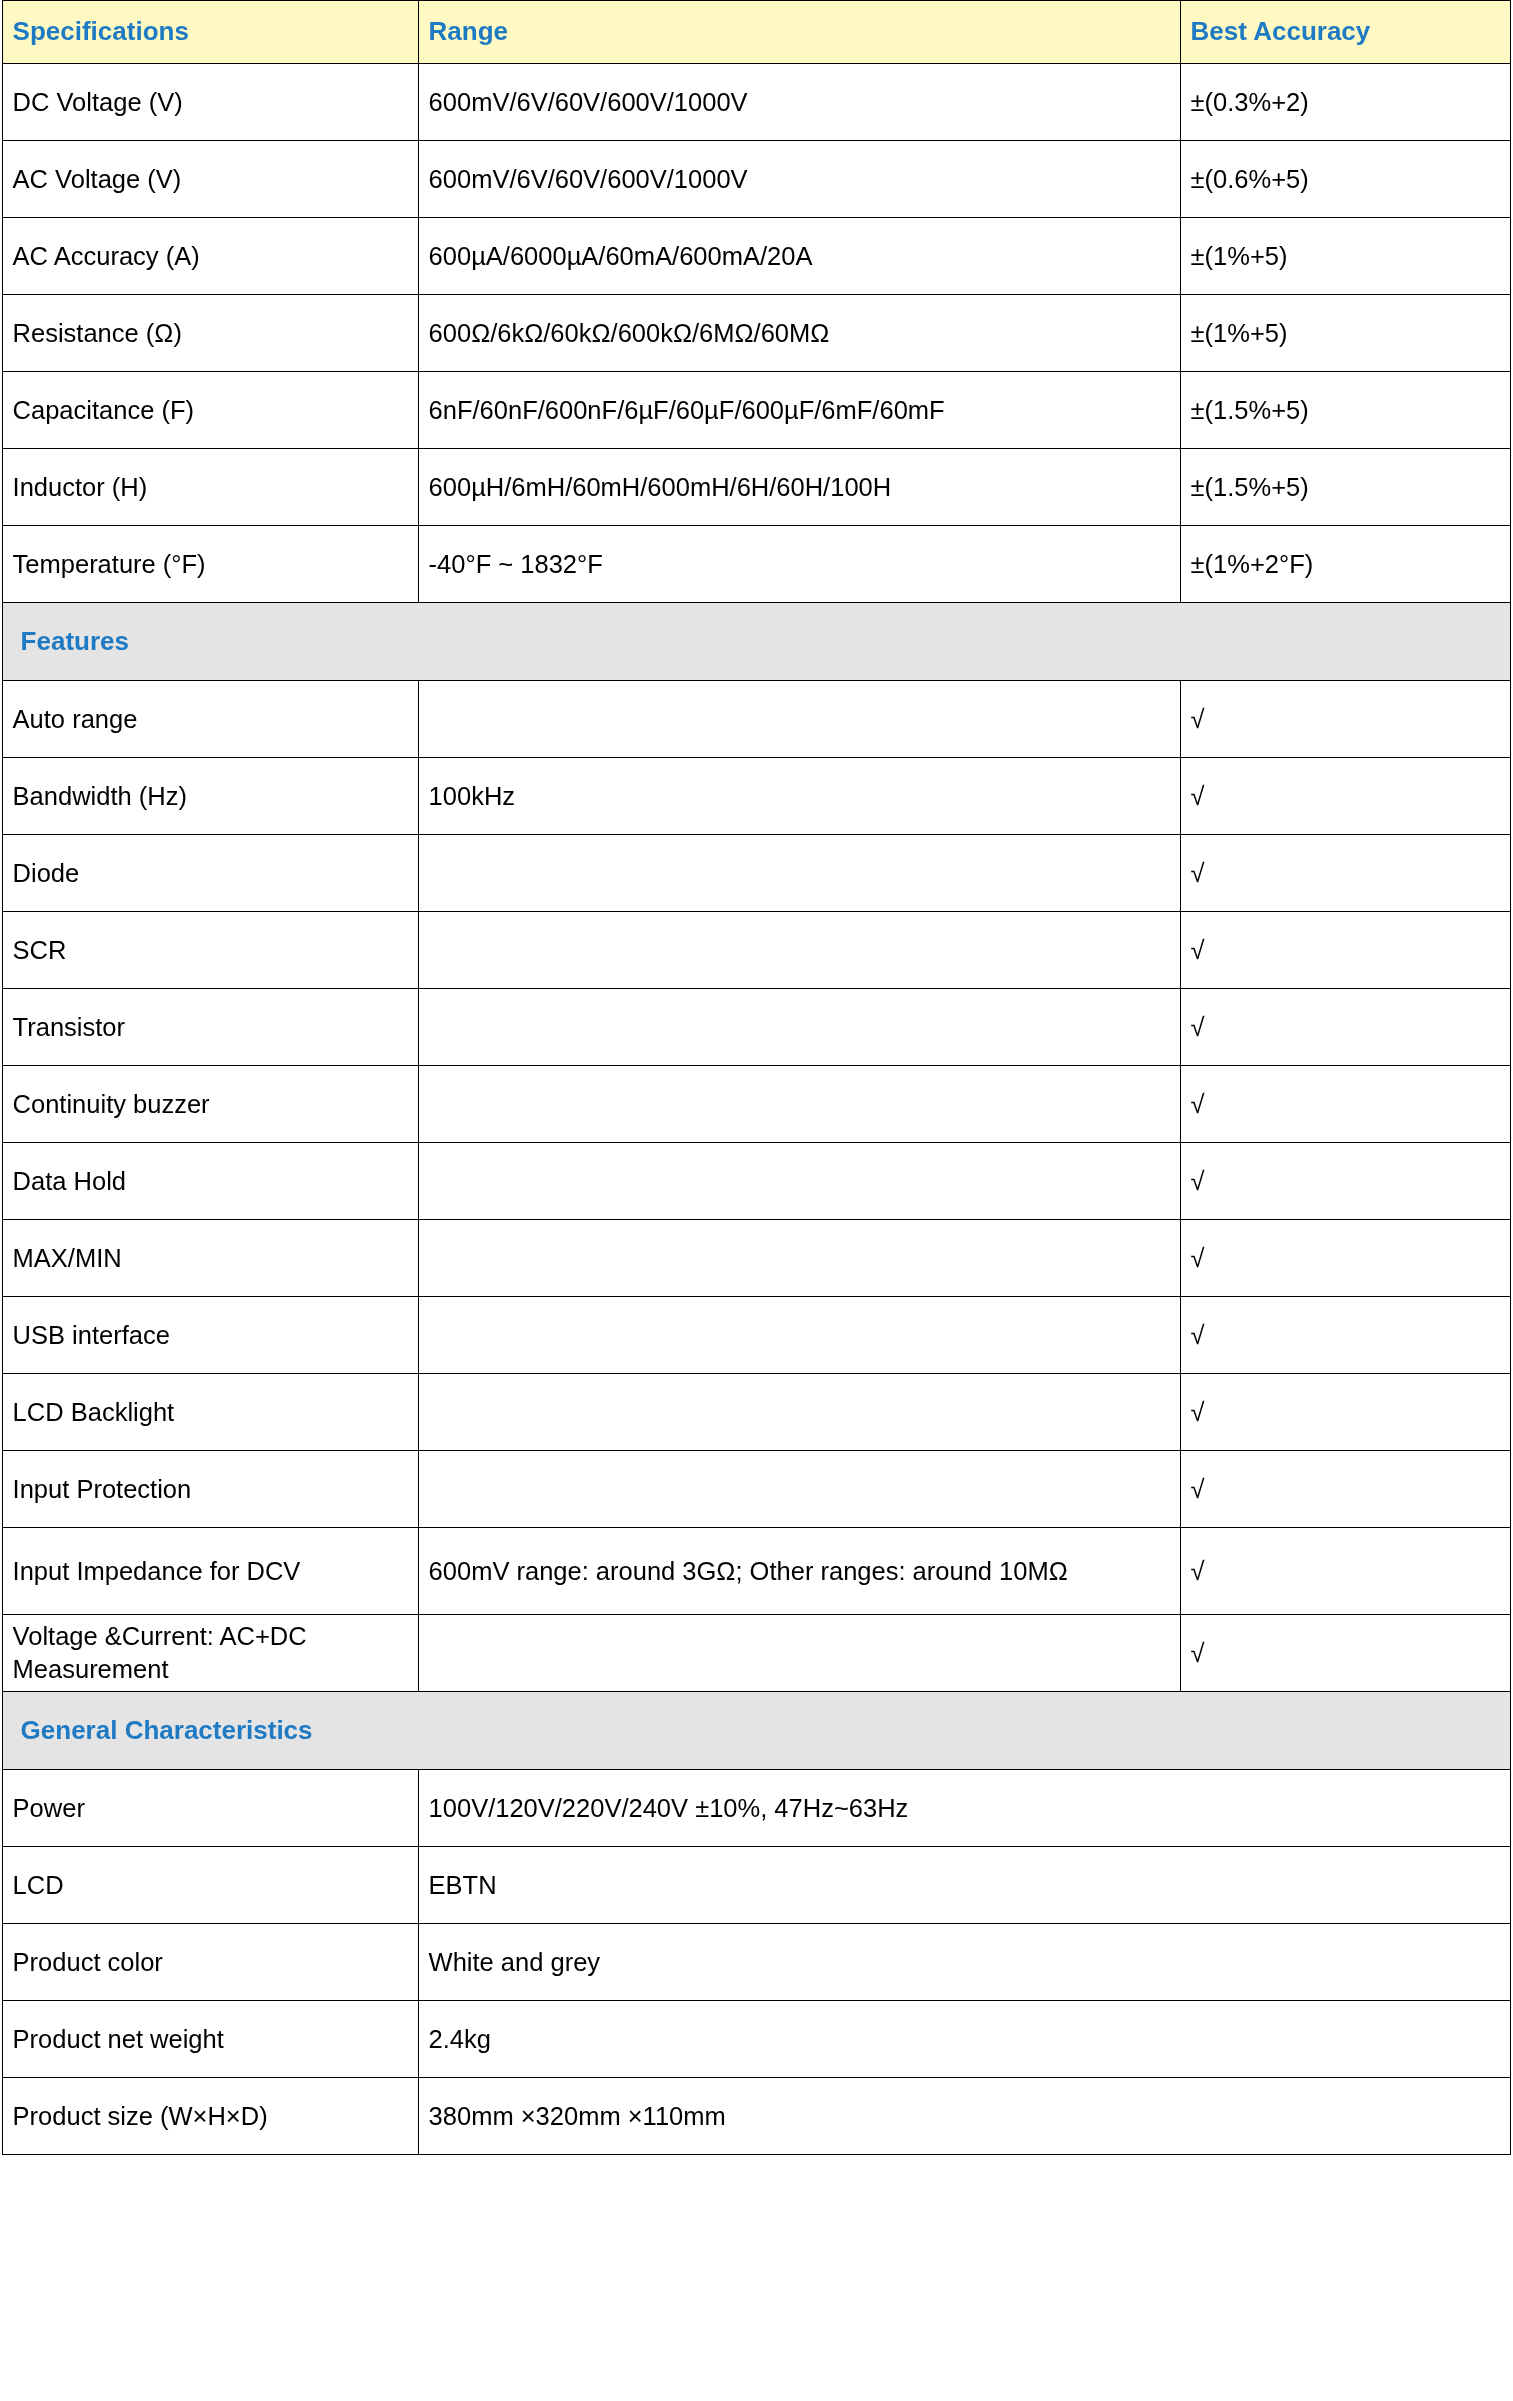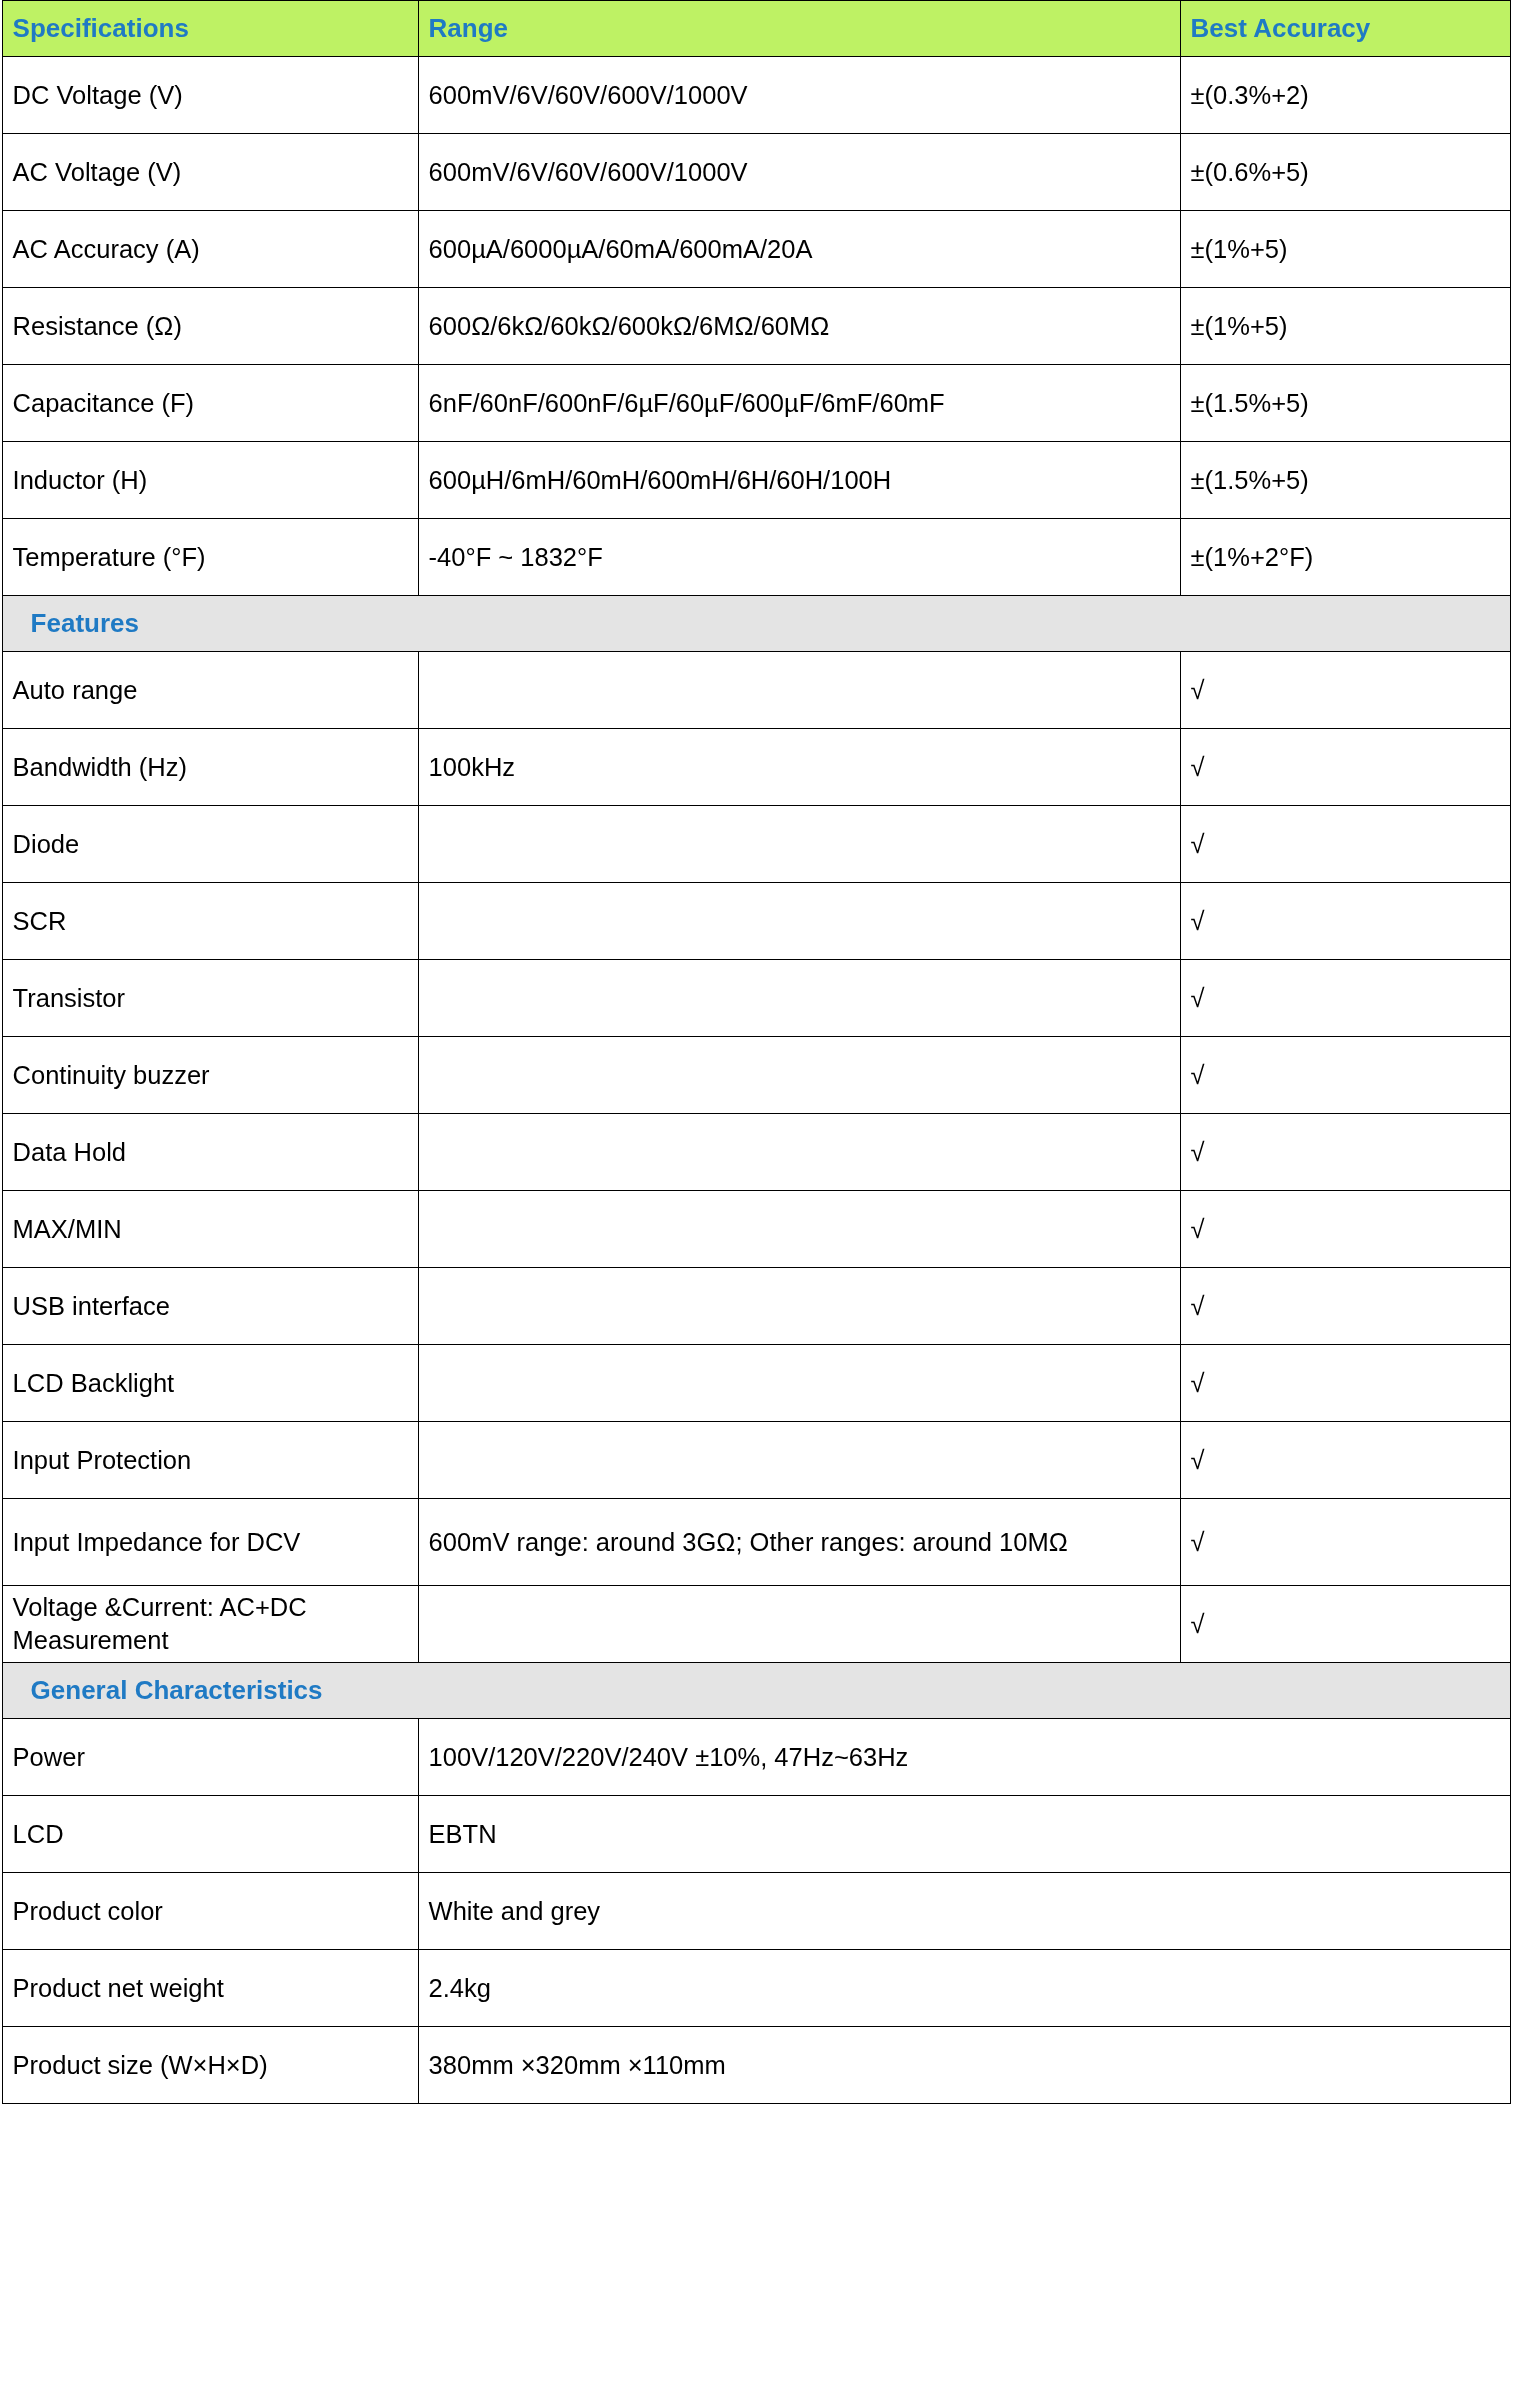--- a/index.html
+++ b/index.html
@@ -34,35 +34,35 @@
     font-size: 25.5px;
     font-weight: normal;
     color: #000000;
     text-align: left;
     line-height: 1.28;
     box-sizing: border-box;
   }
 
   
   tr.header-row td {
-    background: #bef264;
+    background: #fef9c3;
     color: #1f7ac4;
     font-weight: bold;
     font-size: 26px;
-    height: 56px;
+    height: 63px;
   }
 
   
   tr.section-row td {
     background: #e4e4e4;
     color: #1f7ac4;
     font-weight: bold;
     font-size: 26px;
-    height: 56px;
-    padding-left: 28px;
+    height: 78px;
+    padding-left: 18px;
   }
 
   
   tr.data-row td { height: 77px; }
 
   
   tr.data-row.tall td { height: 87px; }
 
   td.cell-range  { }
   td.cell-acc    { }

